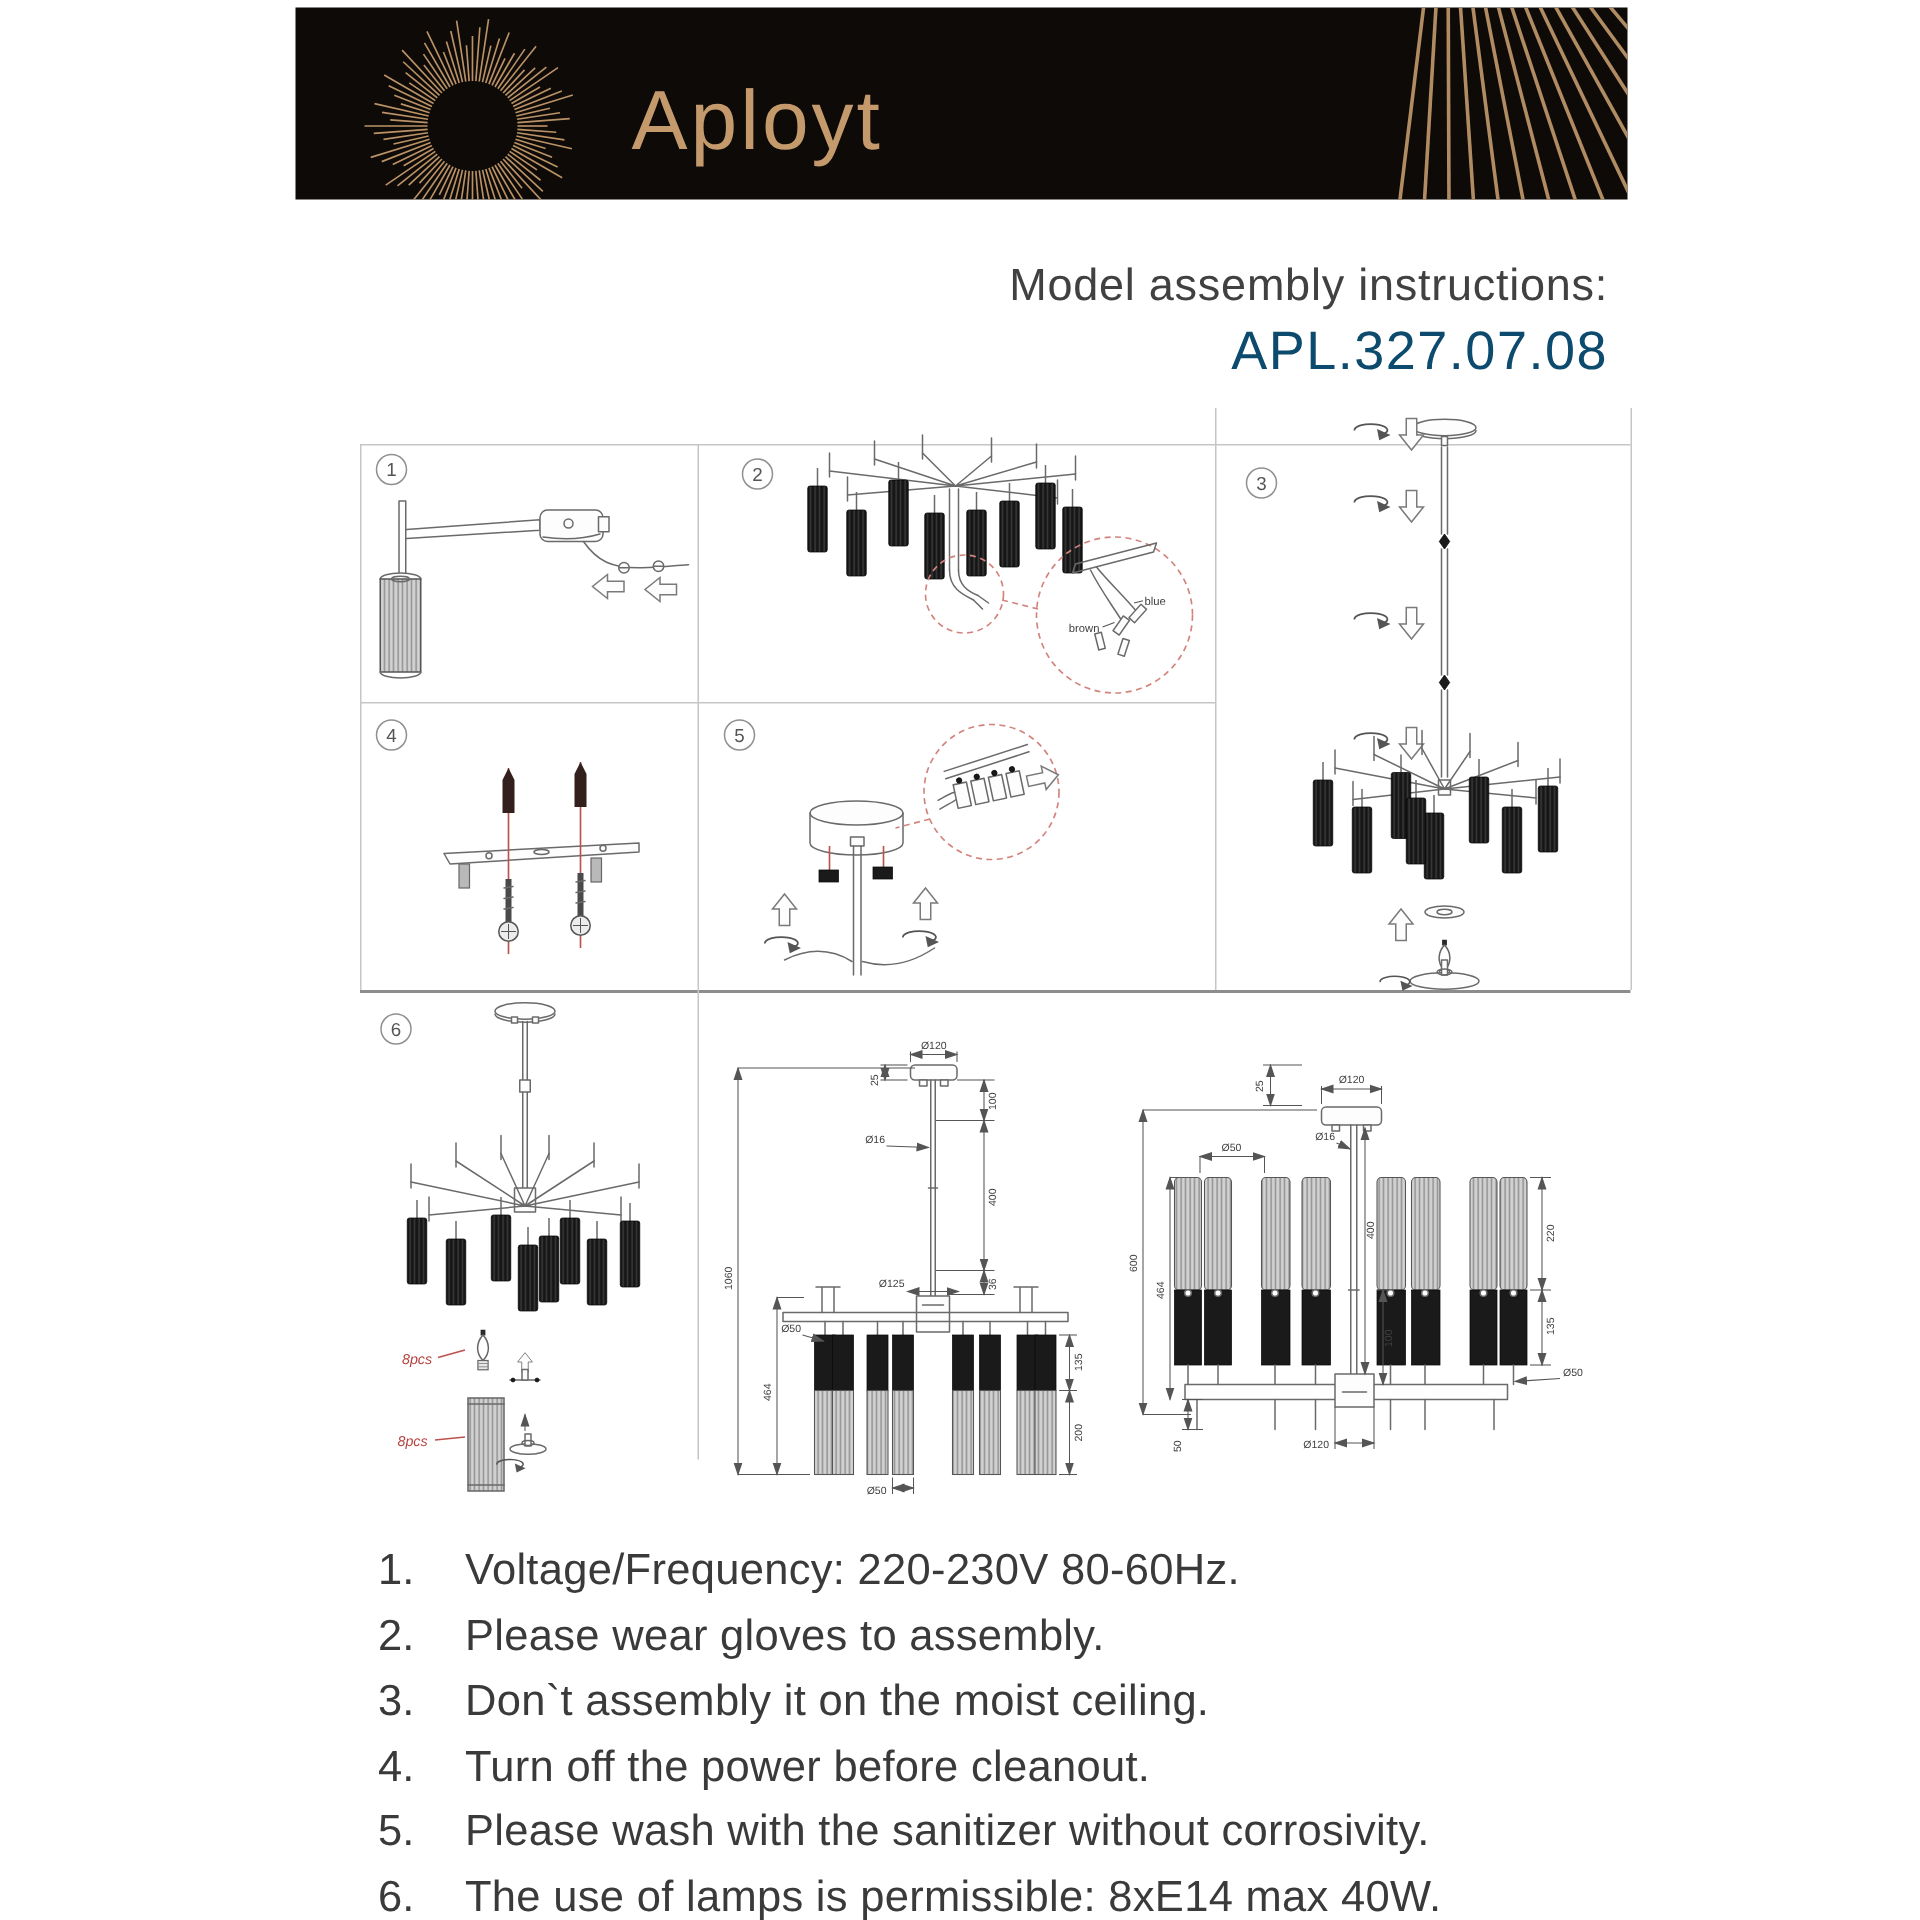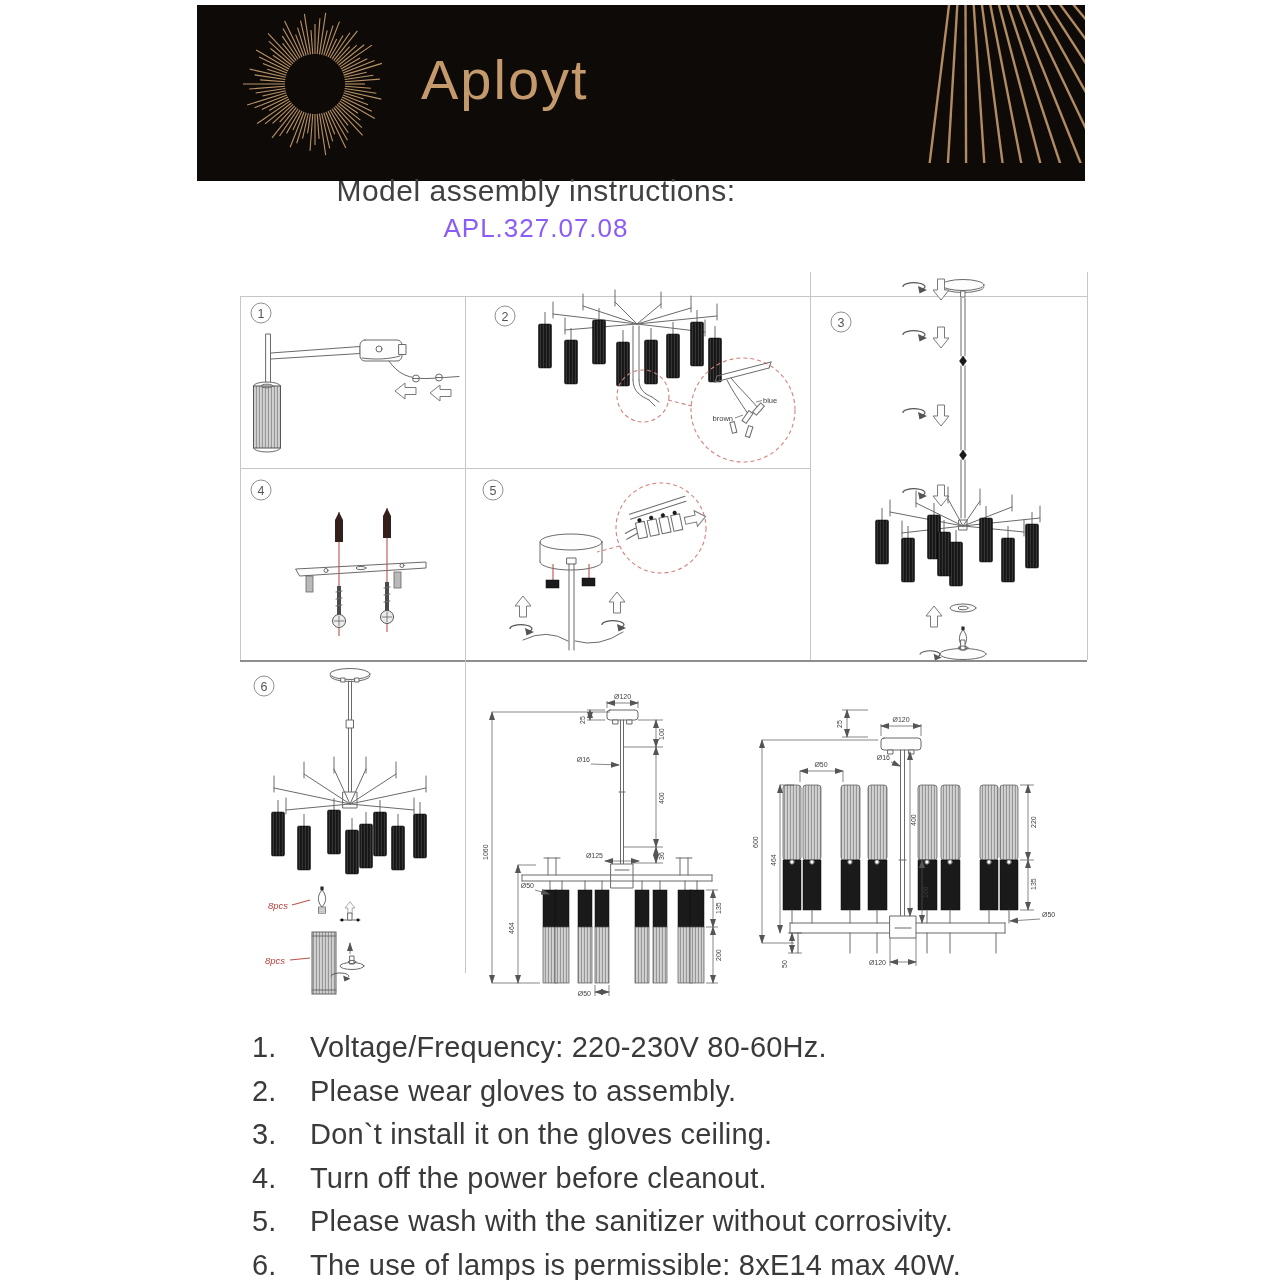--- a/index.html
+++ b/index.html
@@ -1,25 +1,25 @@
 <!DOCTYPE html>
 <html><head>
 <meta charset="utf-8">
 <style>
   html,body{margin:0;padding:0}
   body{width:1280px;height:1280px;background:#fff;position:relative;overflow:hidden;
        font-family:"Liberation Sans",sans-serif;color:#3a3a3a}
   
-  .banner{position:absolute;left:197px;top:5px;width:888px;height:176px;background:#0d0a08;overflow:hidden}
+  .banner{position:absolute;left:197px;top:5px;width:888px;height:128px;background:#0d0a08;overflow:hidden}
   .banner svg{position:absolute;overflow:hidden}
   .brand{position:absolute;left:224px;top:42px;font-size:56px;letter-spacing:2px;color:#c49a6c;font-weight:400}
   
-  .title-block{position:absolute;left:0;top:174px;width:1072px;text-align:center}
+  .title-block{position:absolute;left:0;top:174px;width:1072px;text-align:right}
   .title-l1{font-size:30px;letter-spacing:.5px;color:#414141}
-  .title-l2{font-size:26px;letter-spacing:1px;color:#8b5cf6;margin-top:5px}
+  .title-l2{font-size:36px;letter-spacing:1px;color:#0c4a6e;margin-top:5px}
   
   .gl{position:absolute;background:#c6c6c6}
   .gl.dark{background:#8d8d8d}
   
   .panel{position:absolute;overflow:visible}
   svg text{font-family:"Liberation Sans",sans-serif}
   .s{stroke:#6a6a6a;fill:none;stroke-width:1;stroke-linecap:round;stroke-linejoin:round}
   .w{fill:#fdfdfd}
   .f{fill:#1a1a1a;stroke:#0a0a0a;stroke-width:.5}
   .rd{stroke:#bc524c;stroke-width:1.1;fill:none}
@@ -596,21 +596,21 @@
   <div class="ins-row">
     <span class="ins-num">1.</span>
     <span class="ins-text">Voltage/Frequency: 220-230V 80-60Hz.</span>
   </div>
   <div class="ins-row">
     <span class="ins-num">2.</span>
     <span class="ins-text">Please wear gloves to assembly.</span>
   </div>
   <div class="ins-row">
     <span class="ins-num">3.</span>
-    <span class="ins-text">Don`t install it on the gloves ceiling.</span>
+    <span class="ins-text">Don`t assembly it on the moist ceiling.</span>
   </div>
   <div class="ins-row">
     <span class="ins-num">4.</span>
     <span class="ins-text">Turn off the power before cleanout.</span>
   </div>
   <div class="ins-row">
     <span class="ins-num">5.</span>
     <span class="ins-text">Please wash with the sanitizer without corrosivity.</span>
   </div>
   <div class="ins-row">

